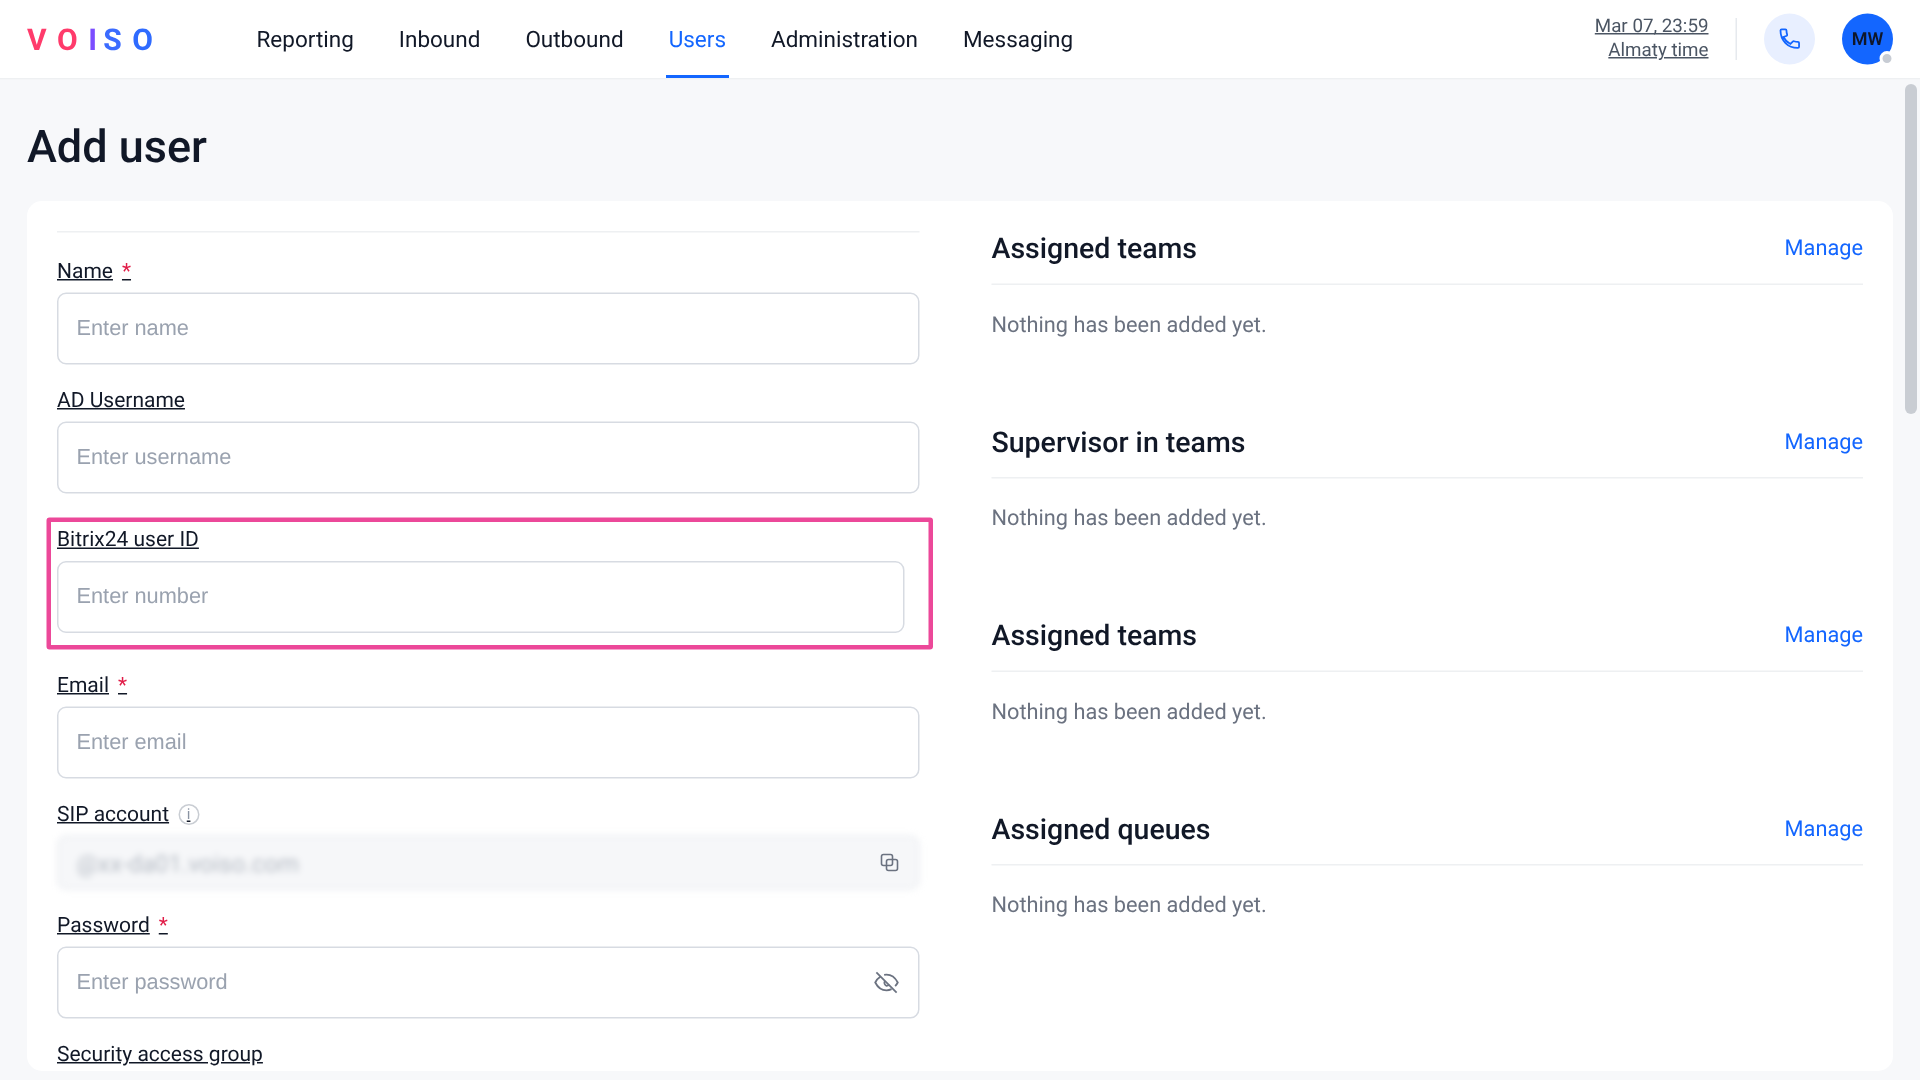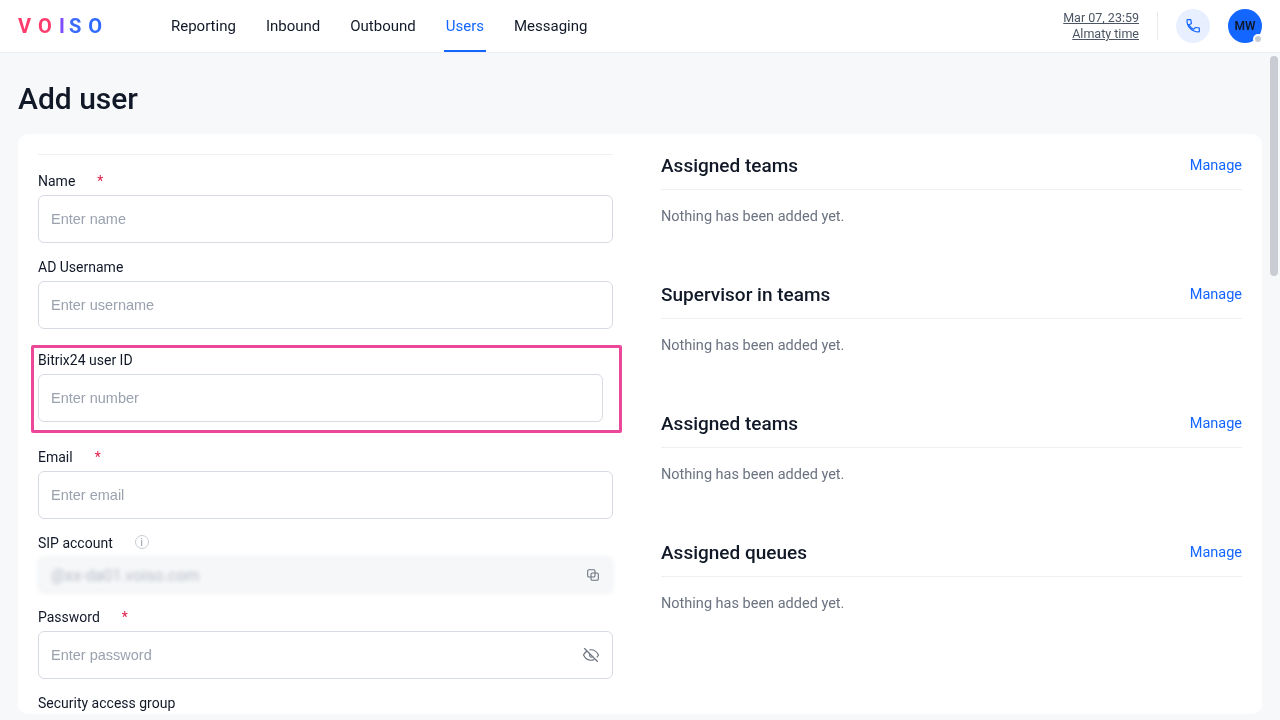--- a/index.html
+++ b/index.html
@@ -34,21 +34,21 @@
   .card { background: #fff; border-radius: 10px; padding: 20px 20px 20px 20px; height: 580px; overflow: hidden; }
   .columns { display: flex; gap: 48px; }
   .col-left { width: 575px; }
   .col-right { flex: 1; }
 
   .section-title { font-size: 19px; font-weight: 500; color: #111827; margin-bottom: 12px; }
   .section-rule { border: none; border-top: 1px solid #eef0f2; margin-bottom: 18px; }
 
   .field { margin-bottom: 16px; }
   .field.highlight { border: 3px solid #ec4899; border-radius: 2px; padding: 4px 16px 8px 4px; margin-left: -7px; margin-right: -9px; }
-  .label { font-size: 14px; color: #111827; margin-bottom: 6px; display: flex; align-items: flex-start; gap: 22px; }
+  .label { font-size: 14px; color: #111827; margin-bottom: 6px; display: flex; align-items: center; gap: 6px; text-decoration: underline; }
   .req { color: #e11d48; }
   .info-dot { width: 14px; height: 14px; border: 1px solid #c9cdd3; border-radius: 50%; display:inline-flex; align-items:center; justify-content:center; font-size: 10px; color: #8a93a2; }
   .input, .select { width: 100%; height: 48px; border: 1px solid #d7dbe2; border-radius: 6px; padding: 0 12px; font-size: 14.5px; color: #111827; background: #fff; }
   .input::placeholder { color: #9aa2af; }
   .readonly-wrap { position: relative; }
   .readonly { width: 100%; height: 36px; border: 1px solid #e6e9ee; background: #f6f7f9; border-radius: 6px; display:flex; align-items:center; padding: 0 40px 0 12px; color: #b5bbc4; filter: blur(2px); }
   .copy-btn { position:absolute; right:6px; top:50%; transform: translateY(-50%); width:28px; height:28px; display:flex; align-items:center; justify-content:center; color:#6b7280; }
   .pw-wrap { position: relative; }
   .eye-btn { position:absolute; right:8px; top:50%; transform: translateY(-50%); width:28px; height:28px; display:flex; align-items:center; justify-content:center; color:#6b7280; }
   .select-wrap { position: relative; }
@@ -71,20 +71,21 @@
     <span class="o1">O</span>
     <span class="i">I</span>
     <span class="s">S</span>
     <span class="o2">O</span>
   </div>
   <nav class="nav">
     <a href="#">Reporting</a>
     <a href="#">Inbound</a>
     <a href="#">Outbound</a>
     <a href="#" class="active">Users</a>
+    <a href="#">Administration</a>
     <a href="#">Messaging</a>
   </nav>
   <div class="topbar-right">
     <div class="time">
       <div>Mar 07, 23:59</div>
       <div>Almaty time</div>
     </div>
     <div class="divider"></div>
     <div class="call-btn">
       <svg width="18" height="18" viewBox="0 0 24 24" fill="none">

